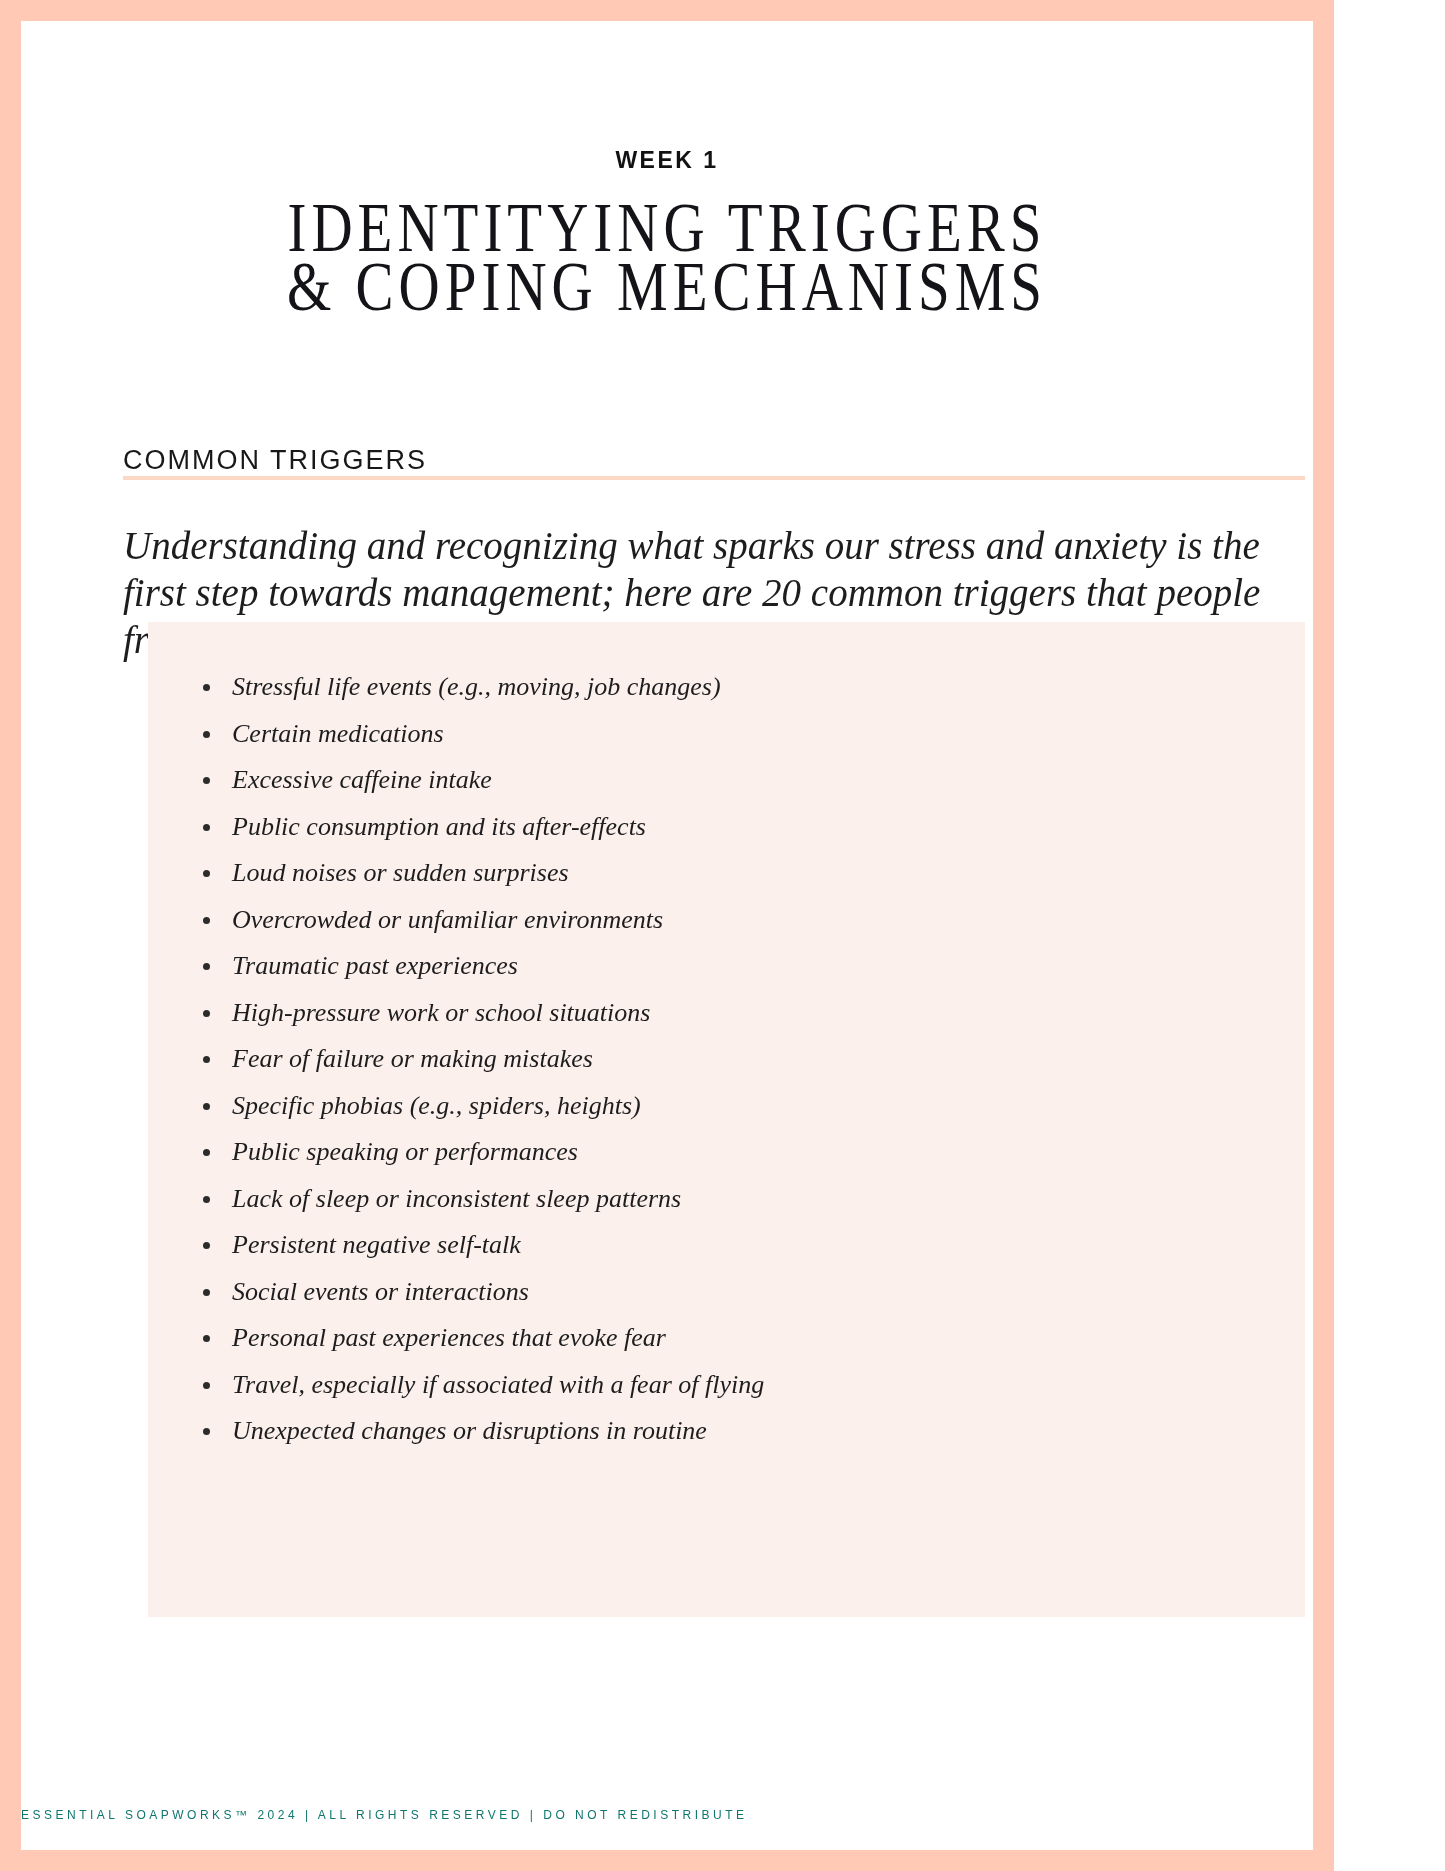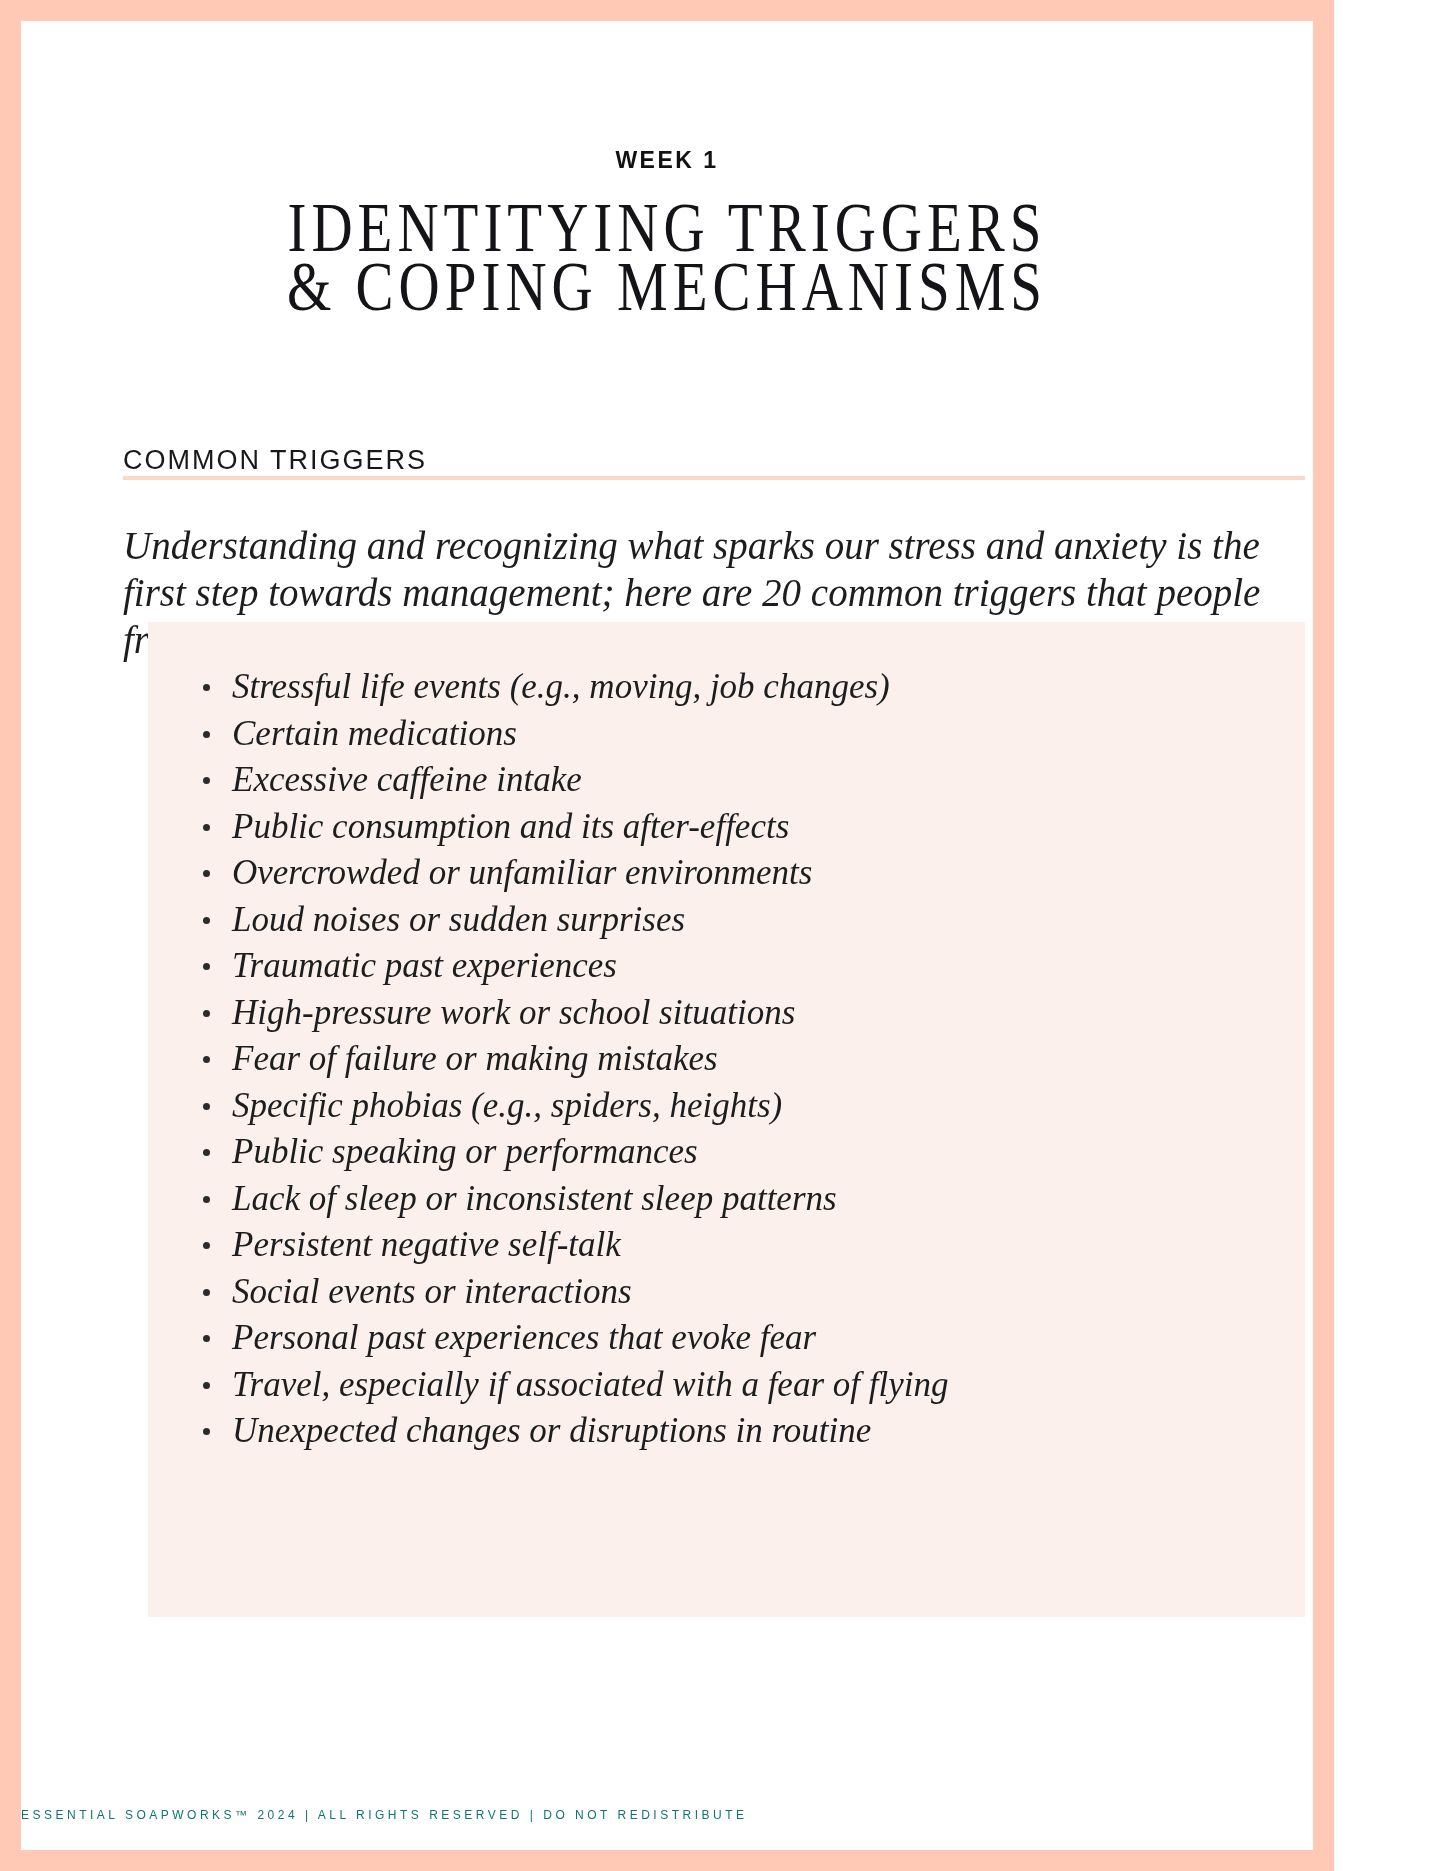--- a/index.html
+++ b/index.html
@@ -76,21 +76,21 @@
     background: #fbf0eb;
     padding: 42px 36px 0 52px;
   }
 
   ul.triggers-list { list-style: none; }
 
   ul.triggers-list li {
     position: relative;
     padding-left: 32px;
     font-style: italic;
-    font-size: 35px;
+    font-size: 26px;
     line-height: 46.5px;
     color: #1d1d1f;
   }
 
   ul.triggers-list li::before {
     content: "";
     position: absolute;
     left: 3px; top: 20px;
     width: 7px; height: 7px;
     border-radius: 50%;
@@ -125,22 +125,22 @@
   <div class="section-divider"></div>
 
   <p class="intro-paragraph">Understanding and recognizing what sparks our stress and anxiety is the first step towards management; here are 20 common triggers that people frequently encounter.</p>
 
   <div class="triggers-box">
     <ul class="triggers-list">
         <li>Stressful life events (e.g., moving, job changes)</li>
         <li>Certain medications</li>
         <li>Excessive caffeine intake</li>
         <li>Public consumption and its after-effects</li>
+        <li>Loud noises or sudden surprises</li>
         <li>Overcrowded or unfamiliar environments</li>
-        <li>Loud noises or sudden surprises</li>
         <li>Traumatic past experiences</li>
         <li>High-pressure work or school situations</li>
         <li>Fear of failure or making mistakes</li>
         <li>Specific phobias (e.g., spiders, heights)</li>
         <li>Public speaking or performances</li>
         <li>Lack of sleep or inconsistent sleep patterns</li>
         <li>Persistent negative self-talk</li>
         <li>Social events or interactions</li>
         <li>Personal past experiences that evoke fear</li>
         <li>Travel, especially if associated with a fear of flying</li>

